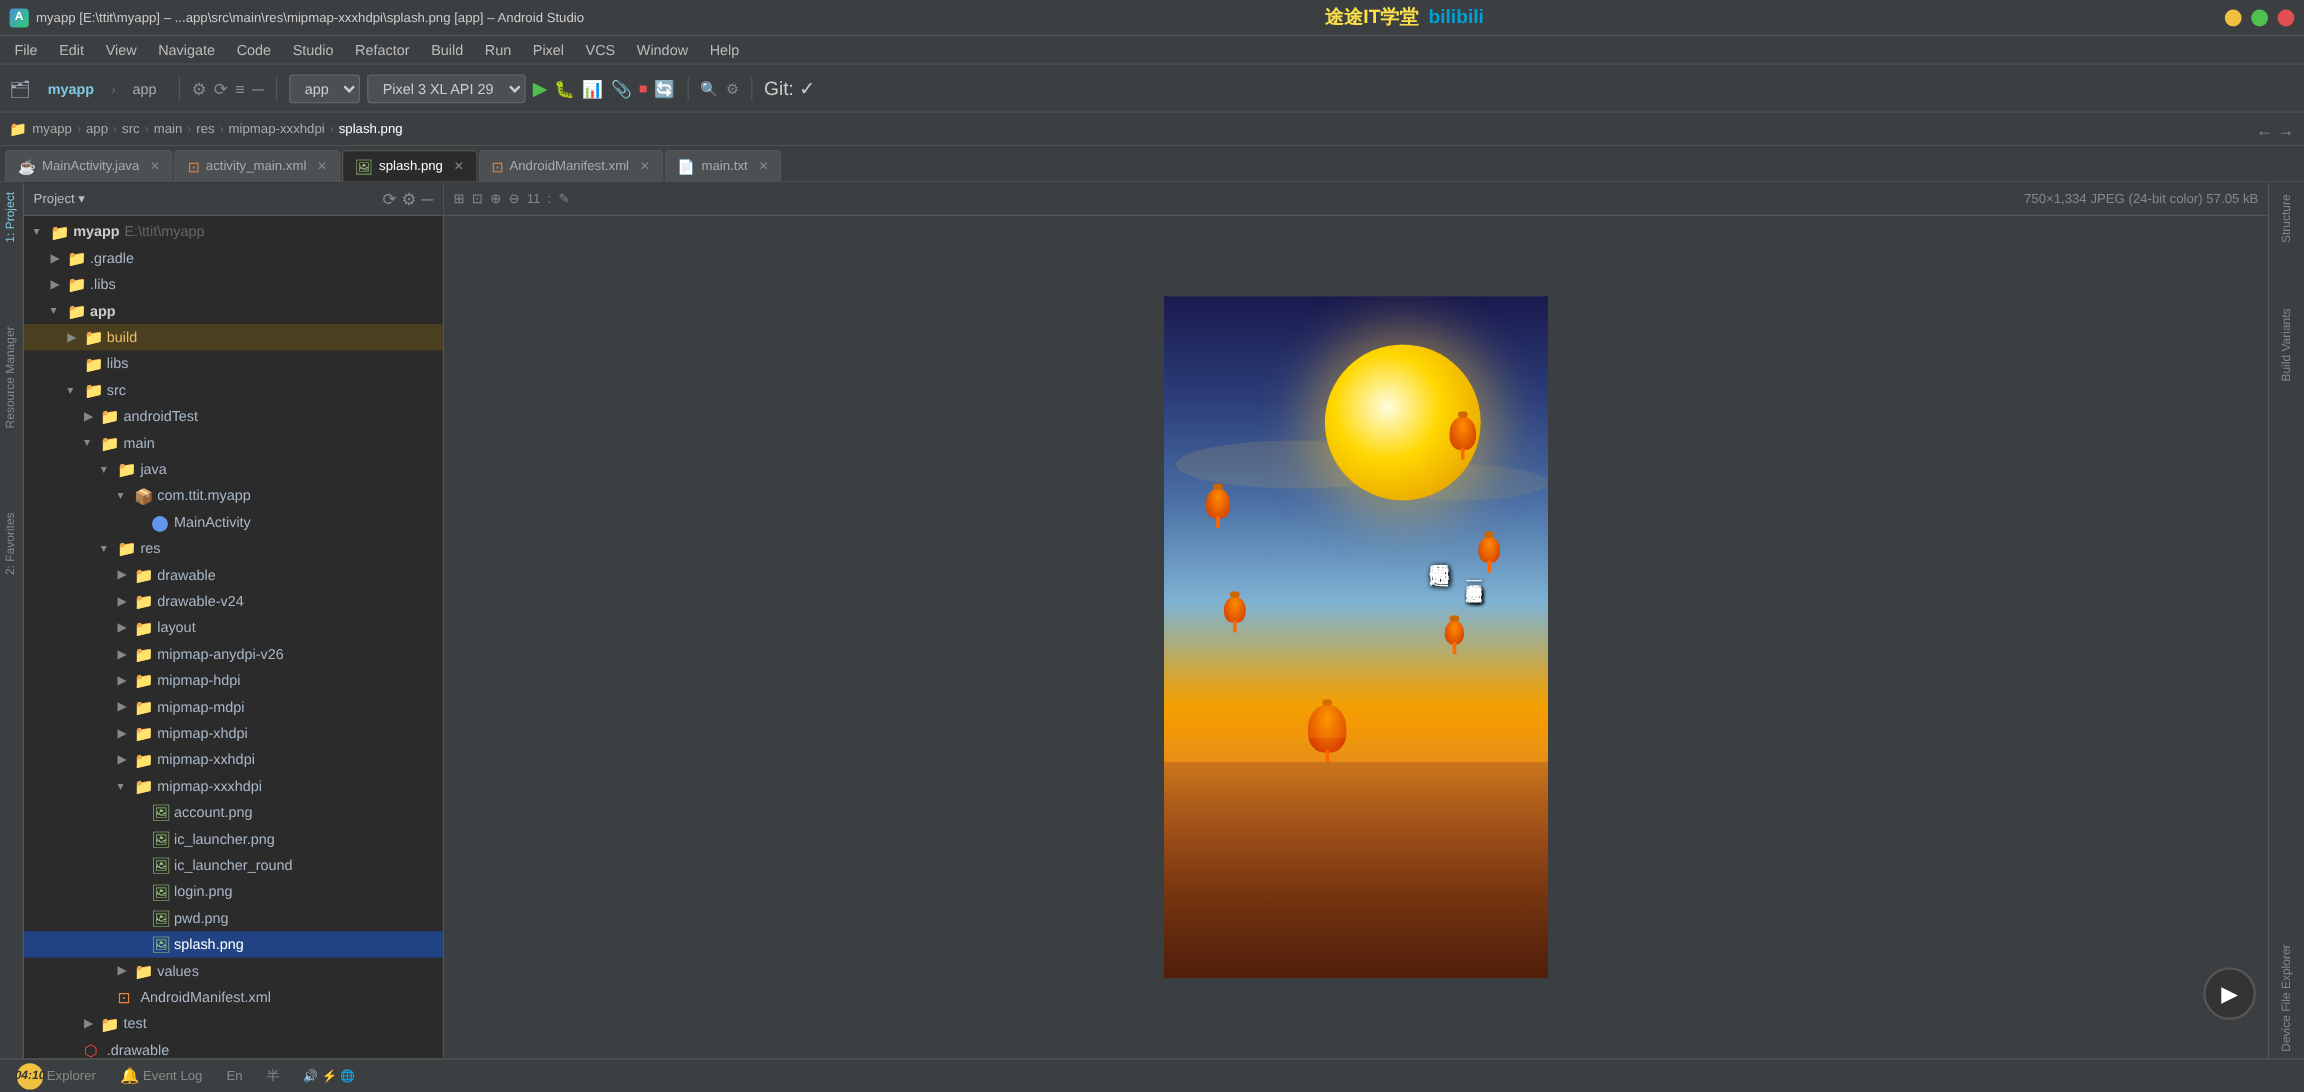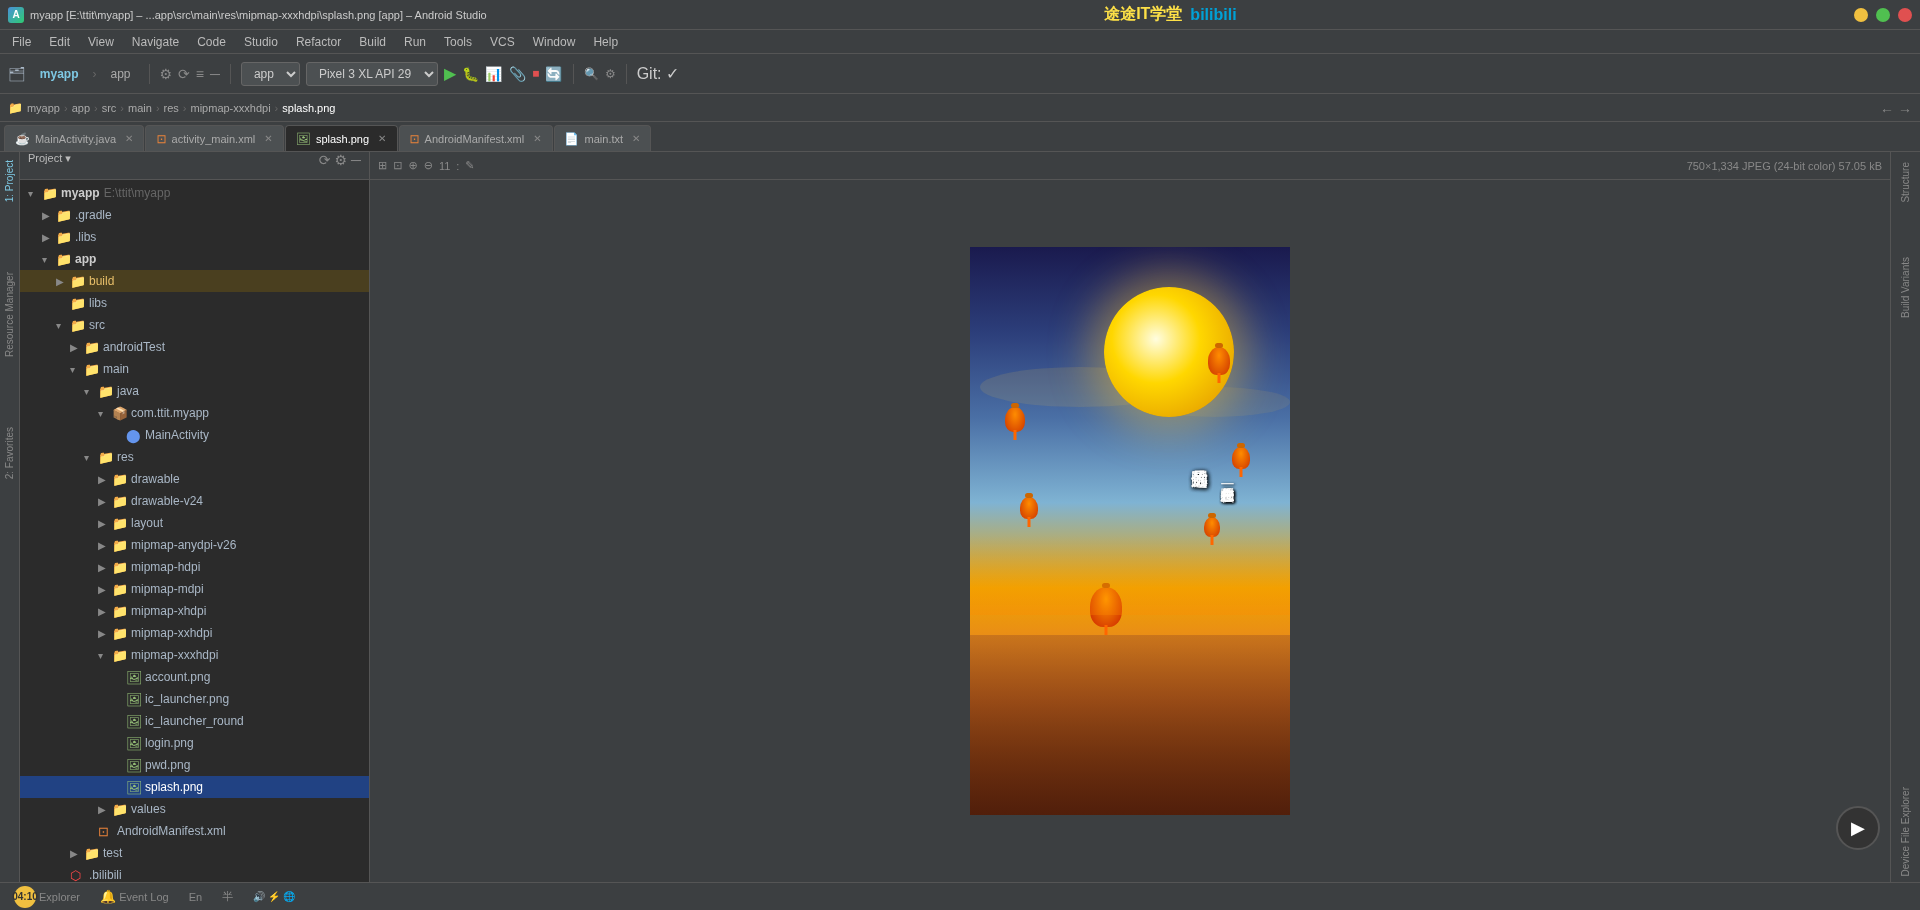--- a/index.html
+++ b/index.html
@@ -26,21 +26,21 @@
     .breadcrumb-active { color: #fff; }
 
     
     #tabs-bar { height: 30px; background: #3c3f41; display: flex; align-items: flex-end; padding: 0 4px; border-bottom: 1px solid #555; gap: 1px; }
     .tab { height: 26px; padding: 0 10px; display: flex; align-items: center; gap: 5px; cursor: pointer; font-size: 11px; border-radius: 4px 4px 0 0; background: #4c5052; color: #aaa; border: 1px solid #555; border-bottom: none; }
     .tab.active { background: #2b2b2b; color: #fff; border-color: #555; }
     .tab-close { font-size: 10px; color: #888; margin-left: 4px; cursor: pointer; }
 
     
     #sidebar { width: 370px; background: #2b2b2b; border-right: 1px solid #555; display: flex; flex-direction: column; overflow: hidden; }
-    #sidebar-header { height: 28px; background: #3c3f41; display: flex; padding: 0 8px; gap: 8px; border-bottom: 1px solid #555; font-size: 11px; color: #bbb; }
+    #sidebar-header { height: 28px; background: #3c3f41; display: flex; align-items: center; padding: 0 8px; gap: 8px; border-bottom: 1px solid #555; font-size: 11px; color: #bbb; }
     #sidebar-toolbar { display: flex; gap: 4px; margin-left: auto; }
     .sidebar-tool-btn { font-size: 14px; cursor: pointer; color: #888; }
     #file-tree { flex: 1; overflow-y: auto; padding: 2px 0; }
     #file-tree::-webkit-scrollbar { width: 6px; }
     #file-tree::-webkit-scrollbar-track { background: #2b2b2b; }
     #file-tree::-webkit-scrollbar-thumb { background: #555; }
 
     .tree-item { display: flex; align-items: center; height: 22px; padding-left: 4px; cursor: pointer; font-size: 12px; color: #a9b7c6; white-space: nowrap; }
     .tree-item.selected { background: #214283; color: #fff; }
     .tree-item.highlighted { background: #4a3f1f; }
@@ -118,21 +118,21 @@
   <div id="menubar">
     <div class="menu-item">File</div>
     <div class="menu-item">Edit</div>
     <div class="menu-item">View</div>
     <div class="menu-item">Navigate</div>
     <div class="menu-item">Code</div>
     <div class="menu-item">Studio</div>
     <div class="menu-item">Refactor</div>
     <div class="menu-item">Build</div>
     <div class="menu-item">Run</div>
-    <div class="menu-item">Tools</div>
+    <div class="menu-item">Pixel</div>
     <div class="menu-item">VCS</div>
     <div class="menu-item">Window</div>
     <div class="menu-item">Help</div>
   </div>
 
   <div id="ide-toolbar">
     <span style="font-size:14px;">🗂</span>
     <span class="toolbar-btn" style="font-weight:bold;color:#7ec8e3;">myapp</span>
     <span style="color:#666;">›</span>
     <span class="toolbar-btn">app</span>
@@ -442,21 +442,21 @@
           <span class="tree-indent" style="width:46px;"></span>
           <span class="tree-arrow">▶</span>
           <span class="tree-icon folder-icon">📁</span>
           <span>test</span>
         </div>
 
         <div class="tree-item">
           <span class="tree-indent" style="width:32px;"></span>
           <span class="tree-arrow"> </span>
           <span class="tree-icon file-icon-git">⬡</span>
-          <span>.bilibili</span>
+          <span>.drawable</span>
         </div>
 
       </div>
     </div>
 
     <div id="image-main">
       <div id="img-top-toolbar">
         <span style="cursor:pointer;color:#888;">⊞</span>
         <span style="cursor:pointer;color:#888;">⊡</span>
         <span style="cursor:pointer;color:#888;">⊕</span>
@@ -521,21 +521,21 @@
     </div>
     <div class="bottom-tab">
       <span class="bottom-tab-icon">≡</span>
       <span>Logcat</span>
     </div>
   </div>
 
   <div id="statusbar">
     <div id="statusbar-right">
       <div class="status-btn">
-        <span style="background:#f0c040;color:#333;border-radius:50%;width:22px;height:22px;display:flex;align-items:center;justify-content:center;font-size:10px;font-weight:bold;">04:10</span>
+        <span style="background:#f0c040;color:#333;border-radius:50%;width:22px;height:22px;display:flex;align-items:center;justify-content:center;font-size:10px;font-weight:bold;font-style:italic;">04:10</span>
         <span>Explorer</span>
       </div>
       <div class="status-btn">
         <span style="font-size:13px;">🔔</span>
         <span>Event Log</span>
       </div>
       <div class="status-btn">
         <span>En</span>
       </div>
       <div class="status-btn">

